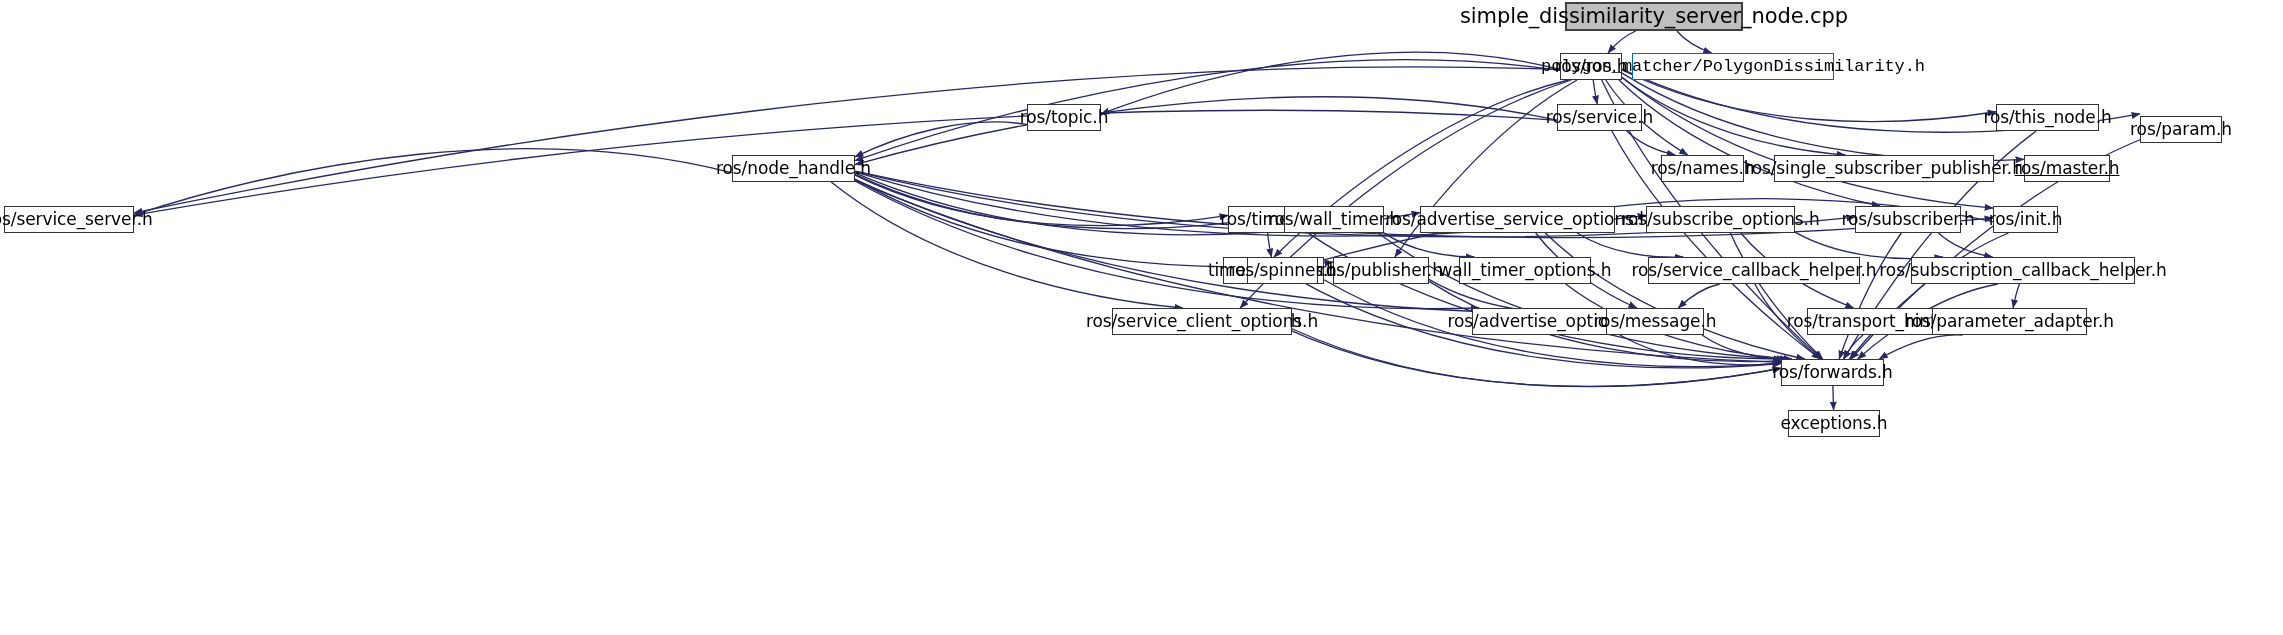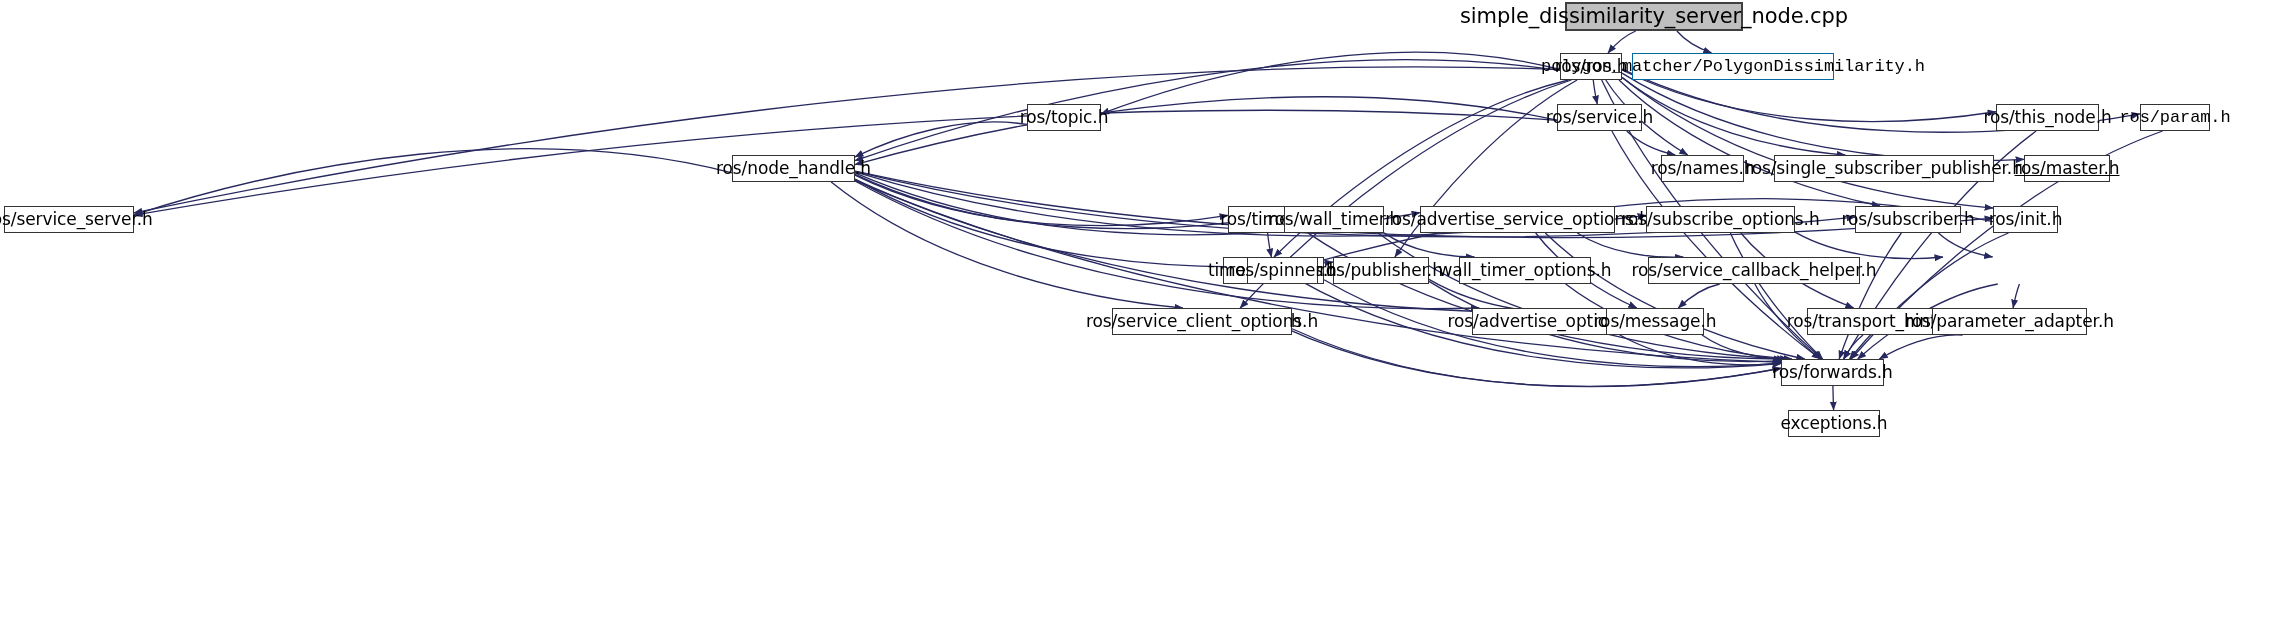--- a/index.html
+++ b/index.html
@@ -152,21 +152,21 @@
       </div>
       <div class="gnode" style="left: 1027px; top: 104px; width: 74px;">
         <span class="lbl">ros/topic.h</span>
       </div>
       <div class="gnode" style="left: 1557px; top: 104px; width: 85px;">
         <span class="lbl">ros/service.h</span>
       </div>
       <div class="gnode" style="left: 1996px; top: 104px; width: 103px;">
         <span class="lbl">ros/this_node.h</span>
       </div>
-      <div class="gnode" style="left: 2140px; top: 104px; width: 70px; font-family: Liberation Mono, monospace;">
+      <div class="gnode" style="left: 2140px; top: 116px; width: 82px;">
         <span class="lbl">ros/param.h</span>
       </div>
       <div class="gnode" style="left: 732px; top: 155px; width: 123px;">
         <span class="lbl">ros/node_handle.h</span>
       </div>
       <div class="gnode" style="left: 1661px; top: 155px; width: 83px;">
         <span class="lbl">ros/names.h</span>
       </div>
       <div class="gnode" style="left: 1774px; top: 155px; width: 220px;">
         <span class="lbl">ros/single_subscriber_publisher.h</span>
@@ -199,20 +199,23 @@
         <span class="lbl">timer_options.h</span>
       </div>
       <div class="gnode" style="left: 1333px; top: 257px; width: 96px;">
         <span class="lbl">ros/publisher.h</span>
       </div>
       <div class="gnode" style="left: 1459px; top: 257px; width: 132px;">
         <span class="lbl">wall_timer_options.h</span>
       </div>
       <div class="gnode" style="left: 1648px; top: 257px; width: 212px;">
         <span class="lbl">ros/service_callback_helper.h</span>
+      </div>
+      <div class="gnode" style="left: 1911px; top: 257px; width: 224px;">
+        <span class="lbl">ros/subscription_callback_helper.h</span>
       </div>
       <div class="gnode" style="left: 1207px; top: 257px; width: 71px; margin-left: 40px;">
         <span class="lbl">ros/spinner.h</span>
       </div>
       <div class="gnode" style="left: 1159px; top: 308px; width: 123px;">
         <span class="lbl">ros/service_client.h</span>
       </div>
       <div class="gnode" style="left: 1472px; top: 308px; width: 147px;">
         <span class="lbl">ros/advertise_options.h</span>
       </div>

